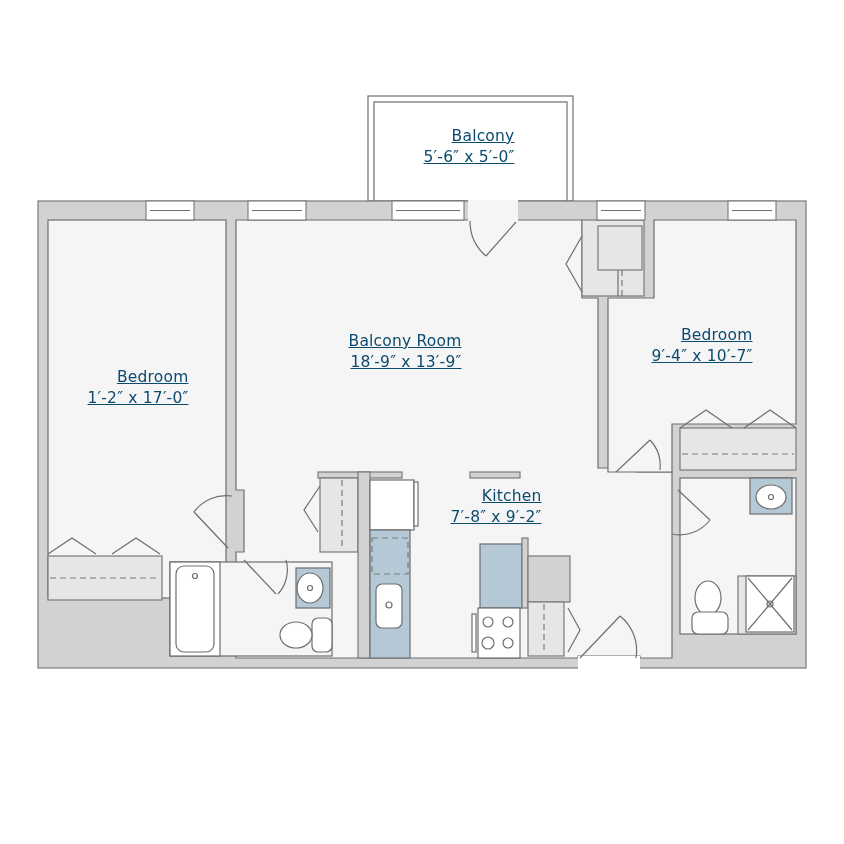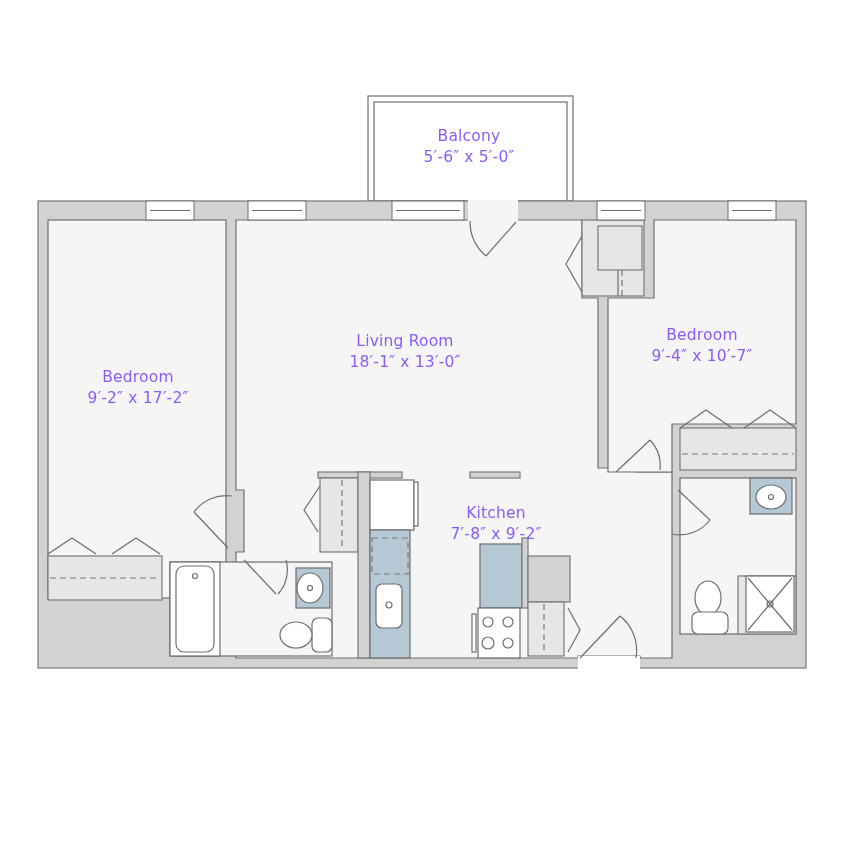--- a/index.html
+++ b/index.html
@@ -1,18 +1,18 @@
 <!DOCTYPE html>
 <html><head>
   <meta charset="utf-8">
   <style>
     html, body { margin:0; padding:0; background:#ffffff; }
     body { width:844px; height:844px; overflow:hidden; font-family:"DejaVu Sans", sans-serif; }
     #plan { position:absolute; left:0; top:0; width:844px; height:844px; }
-    .lbl { position:absolute; text-align:center; color:#8b5cf6; font-family:"DejaVu Sans", sans-serif; font-size:15.5px; line-height:21px; white-space:nowrap; transform:translateX(-50%); letter-spacing:0.2px; }
+    .lbl { position:absolute; text-align:right; color:#0c4a6e; font-family:"DejaVu Sans", sans-serif; font-size:15.5px; line-height:21px; white-space:nowrap; transform:translateX(-50%); letter-spacing:0.2px;text-decoration:underline; }
     .wall { fill:#d2d2d2; stroke:#7a7a7a; stroke-width:1.2; }
     .floor { fill:#f5f5f5; }
     .line { stroke:#6e6e6e; stroke-width:1.2; fill:none; }
     .fix { fill:#ffffff; stroke:#6e6e6e; stroke-width:1.2; }
     .blue { fill:#b5c8d6; stroke:#6e6e6e; stroke-width:1.2; }
     .closet { fill:#e6e6e6; stroke:#7a7a7a; stroke-width:1.2; }
     .dash { stroke:#7a7a7a; stroke-width:1.2; stroke-dasharray:6 4; fill:none; }
   </style>
 </head>
 <body>
@@ -160,27 +160,27 @@
     <ellipse class="fix" cx="708" cy="598" rx="13" ry="17"></ellipse>
     <rect class="fix" x="692" y="612" width="36" height="22" rx="6"></rect>
   </g>
 </svg>
 
 <div class="lbl" style="left:469px; top:126px;">
   <div>Balcony</div>
   <div>5′-6″ x 5′-0″</div>
 </div>
 <div class="lbl" style="left:405px; top:331px;">
-  <div>Living Room</div>
-  <div>18′-1″ x 13′-0″</div>
+  <div>Balcony Room</div>
+  <div>18′-9″ x 13′-9″</div>
 </div>
 <div class="lbl" style="left:138px; top:367px;">
   <div>Bedroom</div>
-  <div>9′-2″ x 17′-2″</div>
+  <div>1′-2″ x 17′-0″</div>
 </div>
 <div class="lbl" style="left:702px; top:325px;">
   <div>Bedroom</div>
   <div>9′-4″ x 10′-7″</div>
 </div>
-<div class="lbl" style="left:496px; top:486px;margin-top:17px;">
+<div class="lbl" style="left:496px; top:486px;">
   <div>Kitchen</div>
   <div>7′-8″ x 9′-2″</div>
 </div>
 
 </body></html>

